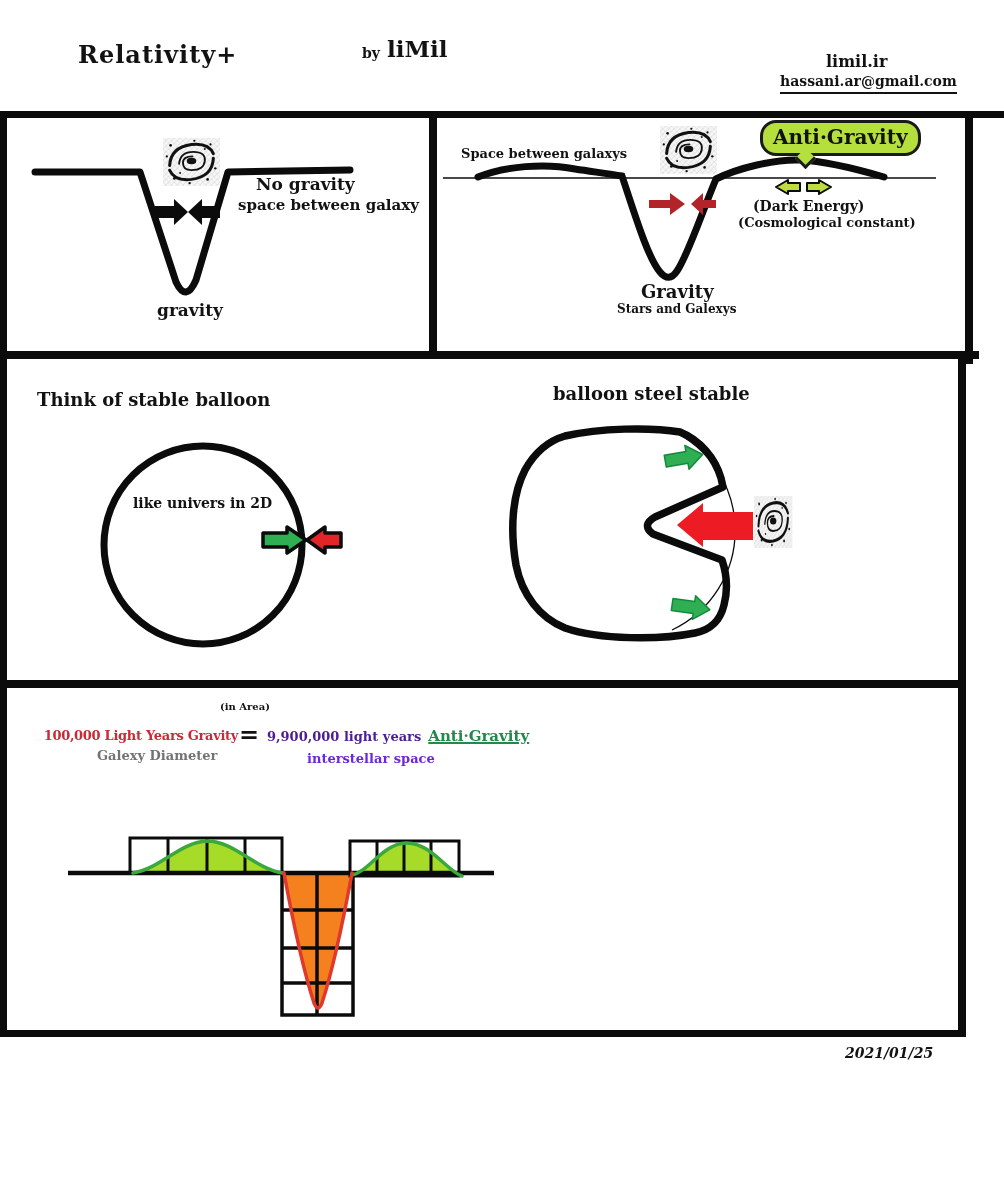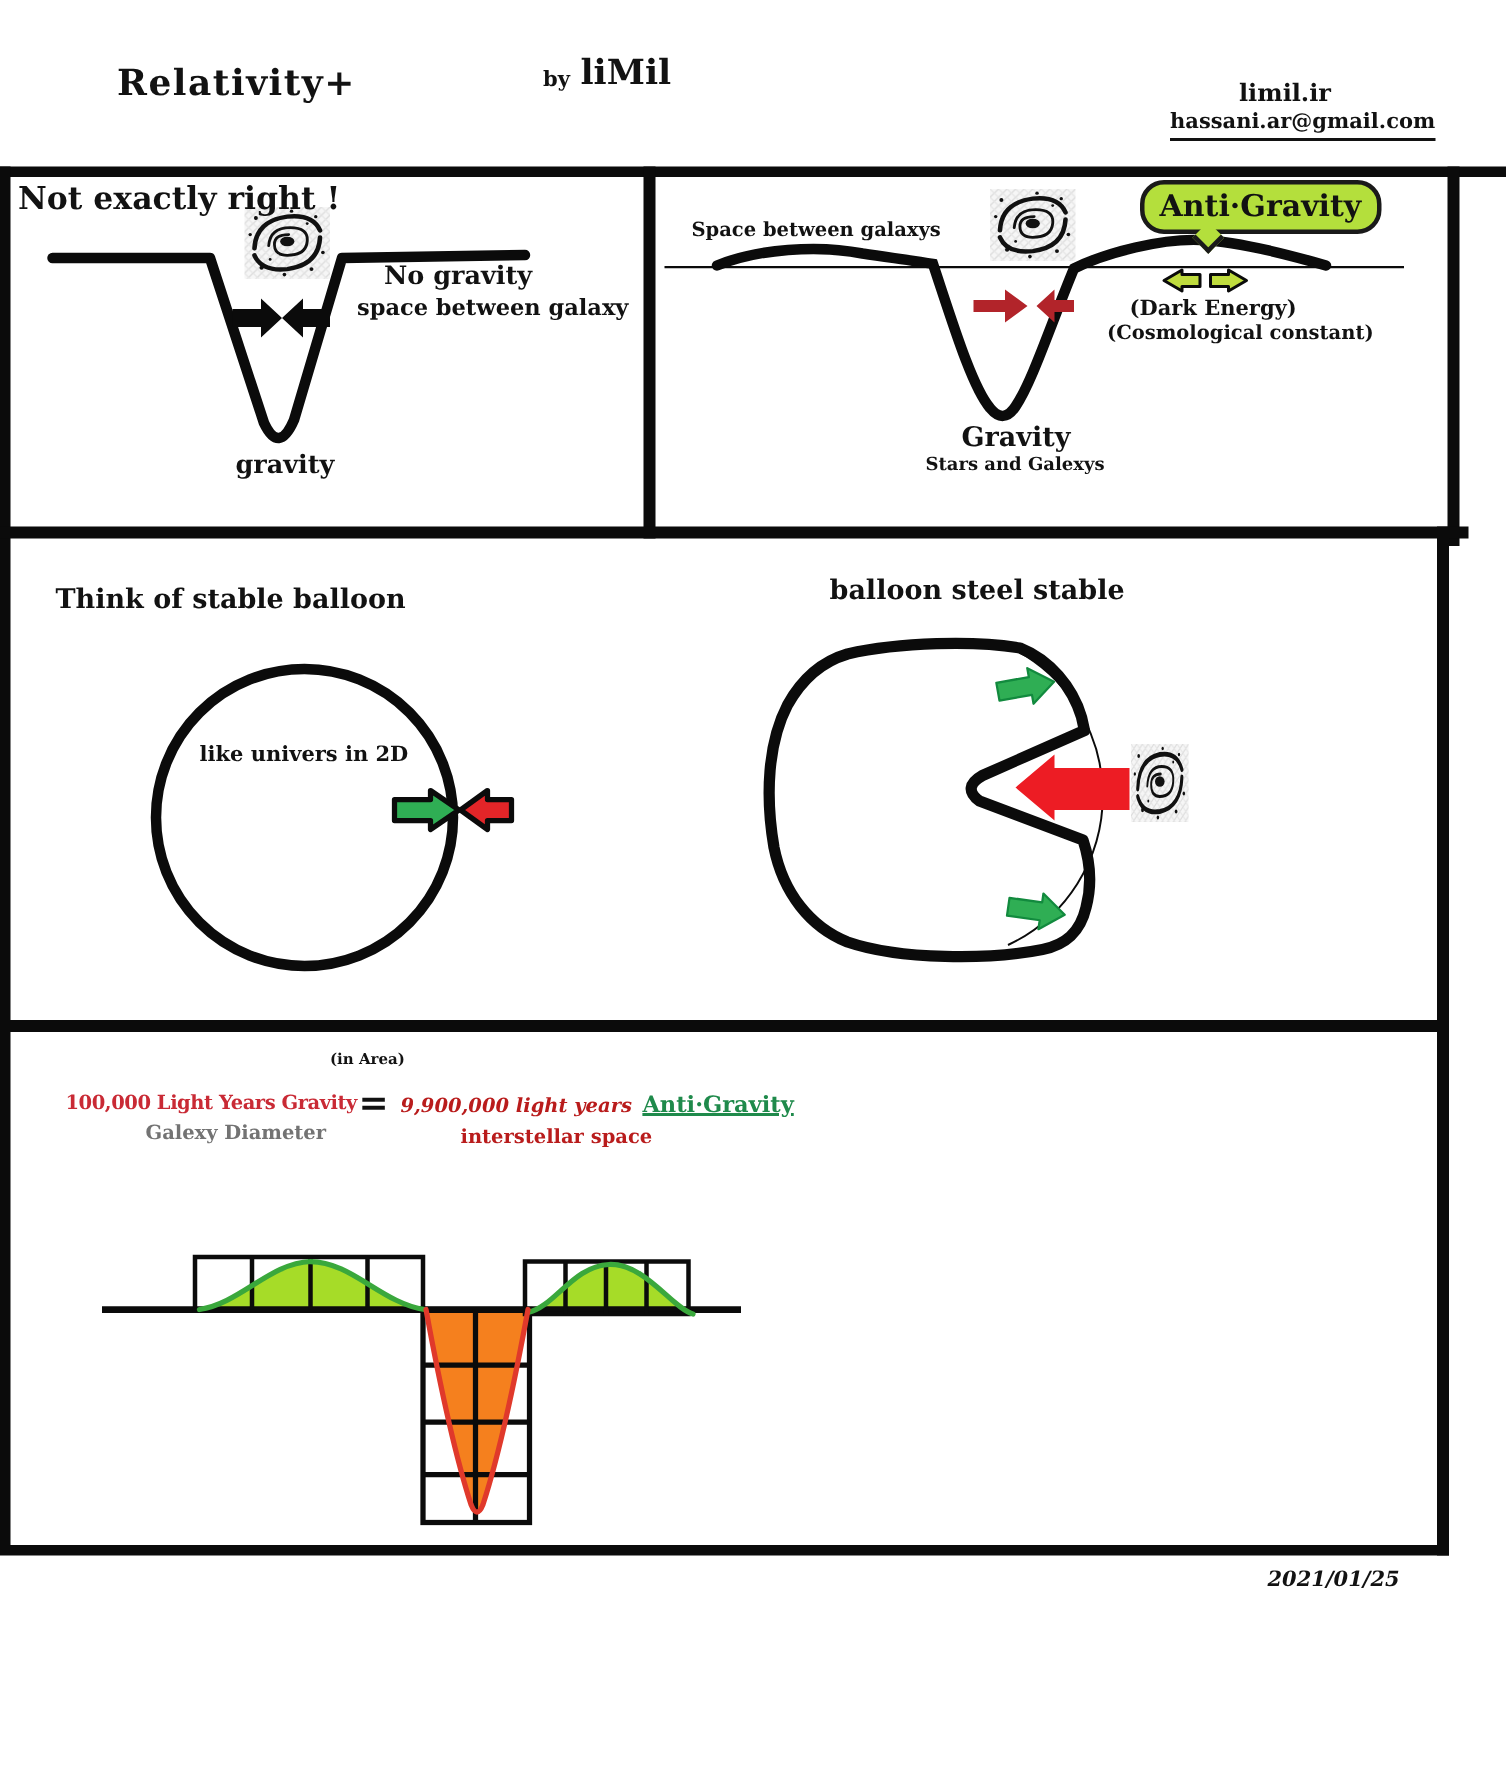--- a/index.html
+++ b/index.html
@@ -8,23 +8,23 @@
   .t{position:absolute;white-space:nowrap;font-weight:bold;line-height:1.12;color:#121212;}
   .border{position:absolute;background:#0b0b0b;}
   #art{position:absolute;left:0;top:0;pointer-events:none;}
   .bubble{position:absolute;left:760px;top:120px;background:#b4df3c;border:3px solid #1a1a1a;
           border-radius:16px;padding:2px 10px 4px 10px;font-size:20px;font-weight:bold;}
   .bubble-tail{position:absolute;left:798px;top:151px;width:12px;height:12px;background:#b4df3c;
           border-right:3px solid #1a1a1a;border-bottom:3px solid #1a1a1a;transform:rotate(45deg);}
   .u{border-bottom:2px solid #121212;padding-bottom:2px;}
   .c-crimson{color:#c92a35;}
   .c-orange{color:#737373;}
-  .c-green{color:#b91c1c;font-style:italic;}
+  .c-green{color:#4c1d95;}
   .c-dgreen{color:#1f8a4b;text-decoration:underline;text-decoration-thickness:2px;}
-  .c-ygreen{color:#b91c1c;}
+  .c-ygreen{color:#6d28d9;}
   .rhs{display:flex;gap:7px;align-items:baseline;}
 </style>
 </head>
 <body>
 
 <div id="canvas">
 
   <svg id="art" width="1004" height="1192" viewBox="0 0 1004 1192">
     <defs>
       <pattern id="hatch" width="6" height="6" patternUnits="userSpaceOnUse">
@@ -160,21 +160,20 @@
   <div class="border" style="left:0;top:680px;width:966px;height:8px;"></div>
   <div class="border" style="left:958px;top:680px;width:8px;height:357px;"></div>
   <div class="border" style="left:0;top:1030px;width:966px;height:7px;"></div>
 
   <div class="t" style="left:78px;top:42px;font-size:24px;letter-spacing:1px;">Relativity+</div>
   <div class="t" style="left:362px;top:46px;font-size:14px;">by</div>
   <div class="t" style="left:387px;top:36px;font-size:23px;">liMil</div>
   <div class="t" style="left:783px;top:53px;font-size:16px;margin-left:43px;">limil.ir</div>
   <div class="t u" style="left:780px;top:74px;font-size:14px;">hassani.ar@gmail.com</div>
 
-  <div class="t" style="left:12px;top:120px;font-size:21px;">Not exactly right !</div>
   <div class="t" style="left:256px;top:175px;font-size:17px;">No gravity</div>
   <div class="t" style="left:238px;top:197px;font-size:15px;">space between galaxy</div>
   <div class="t" style="left:157px;top:301px;font-size:17px;">gravity</div>
 
   <div class="t" style="left:461px;top:147px;font-size:13px;">Space between galaxys</div>
   <div class="bubble">Anti·Gravity</div>
   <div class="bubble-tail"></div>
   <div class="t" style="left:753px;top:199px;font-size:14px;">(Dark Energy)</div>
   <div class="t" style="left:738px;top:216px;font-size:13px;">(Cosmological constant)</div>
   <div class="t" style="left:641px;top:282px;font-size:18px;">Gravity</div>

